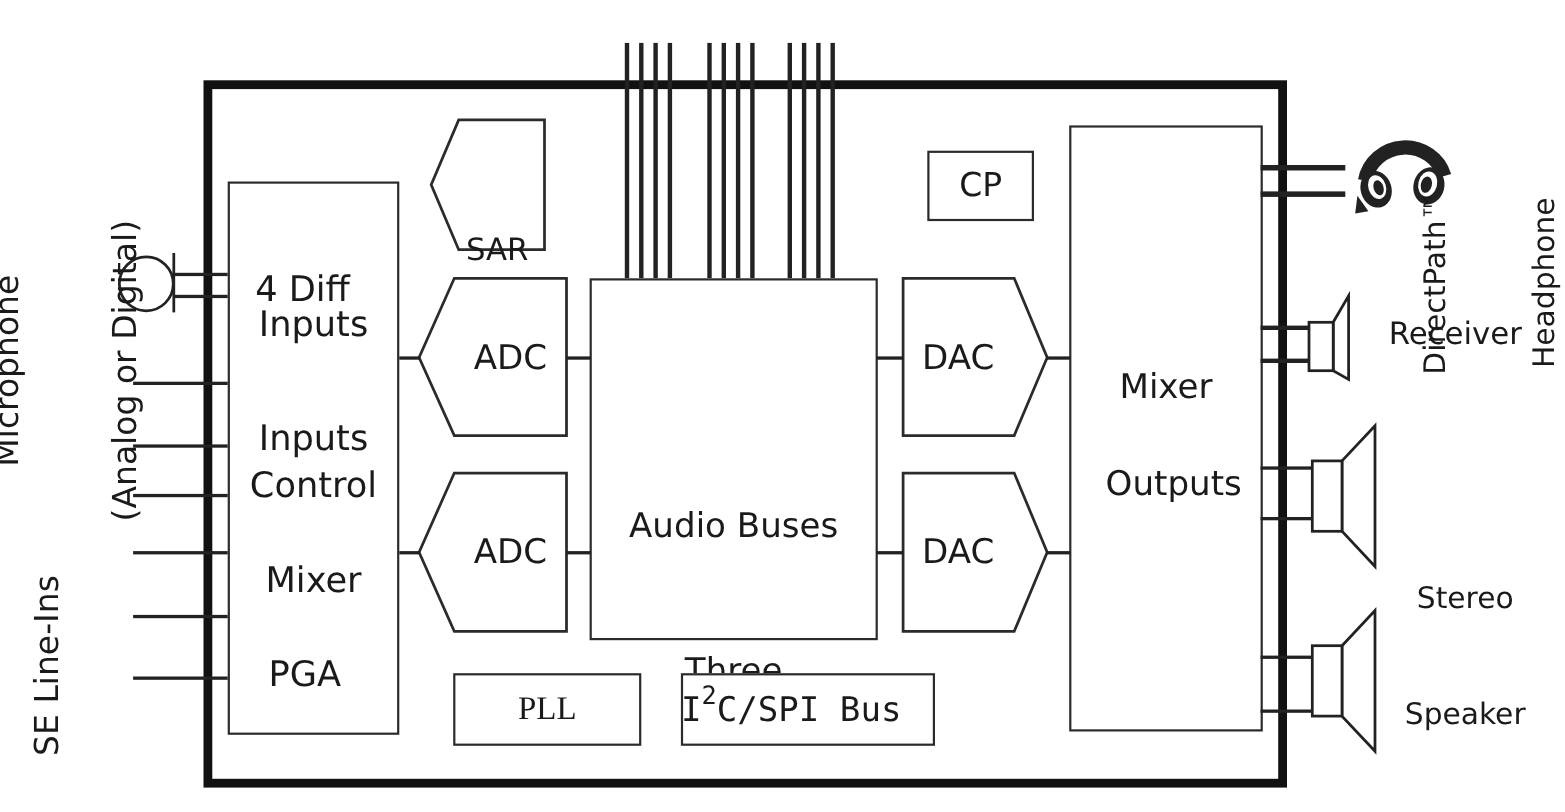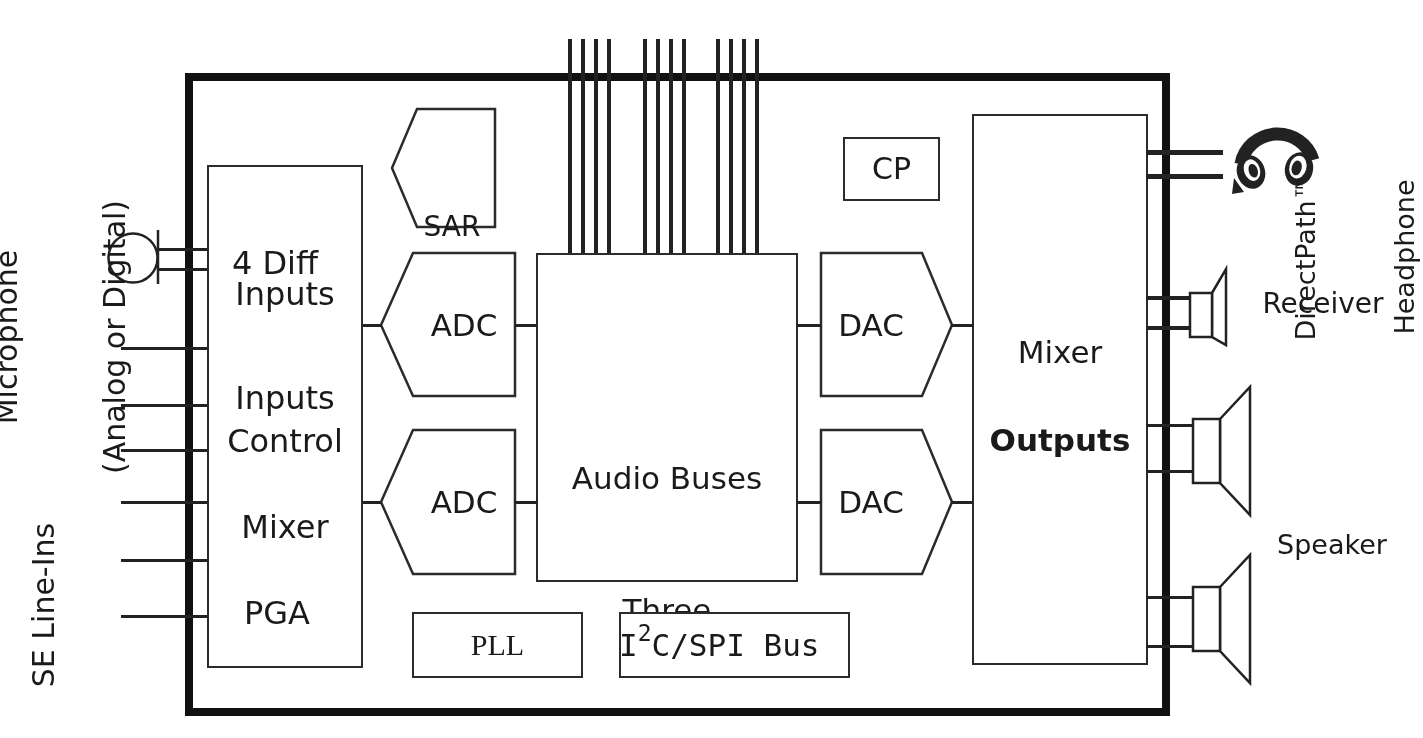--- a/index.html
+++ b/index.html
@@ -96,21 +96,21 @@
   <svg style="left:820px;top:429px;" width="134" height="147" viewBox="0 0 134 147">
     <polygon points="1,1 102,1 132,73 102,145 1,145" fill="#fff" stroke="#2b2b2b" stroke-width="2.5"></polygon>
   </svg>
   <div class="lbl" style="left:813px;top:482px;width:116px;font-size:31px;line-height:40px;">DAC</div>
 
   <div class="box" style="left:843px;top:137px;width:97px;height:64px;"></div>
   <div class="lbl" style="left:843px;top:149px;width:97px;font-size:30px;line-height:40px;">CP</div>
 
   <div class="box" style="left:972px;top:114px;width:176px;height:551px;"></div>
   <div class="lbl" style="left:972px;top:332px;width:176px;font-size:31px;line-height:40px;">Mixer</div>
-  <div class="lbl" style="left:972px;top:420px;width:176px;font-size:31px;line-height:40px;font-weight:bold;">Outputs</div>
+  <div class="lbl" style="left:972px;top:420px;width:190px;font-size:31px;line-height:40px;">Outputs</div>
 
   <div class="box" style="left:412px;top:612px;width:171px;height:66px;"></div>
   <div class="lbl" style="left:412px;top:625px;width:171px;font-size:30px;line-height:40px;font-family:Liberation Serif, serif;">PLL</div>
 
   <div class="box" style="left:619px;top:612px;width:231px;height:66px;"></div>
   <div class="lbl mono" style="left:619px;top:625px;width:187px;font-size:31px;line-height:40px;"><span>I</span><span class="supnum">2</span><span>C/SPI Bus</span></div>
 
   <div class="ln" style="left:363px;top:324px;width:19px;height:2.5px;"></div>
   <div class="ln" style="left:363px;top:501px;width:19px;height:2.5px;"></div>
   <div class="ln" style="left:515px;top:324px;width:22px;height:2.5px;"></div>
@@ -155,17 +155,18 @@
     <polygon points="29,34 59,2 59,130 29,98" fill="#fff" stroke="#222" stroke-width="2.5"></polygon>
     <rect x="2" y="34" width="27" height="64" fill="#fff" stroke="#222" stroke-width="2.5"></rect>
   </svg>
   <div class="ln" style="left:1146px;top:596px;width:48px;height:3px;"></div>
   <div class="ln" style="left:1146px;top:645px;width:48px;height:3px;"></div>
   <svg style="left:1191px;top:553px;" width="62" height="132" viewBox="0 0 62 132">
     <polygon points="29,34 59,2 59,130 29,98" fill="#fff" stroke="#222" stroke-width="2.5"></polygon>
     <rect x="2" y="34" width="27" height="64" fill="#fff" stroke="#222" stroke-width="2.5"></rect>
   </svg>
   <div class="lbl" style="left:1246px;top:457px;width:172px;font-size:27px;line-height:35px;">
+    <div>Stereo</div>
     <div>Speaker</div>
     
   </div>
 
 </div>
 
 </body></html>

